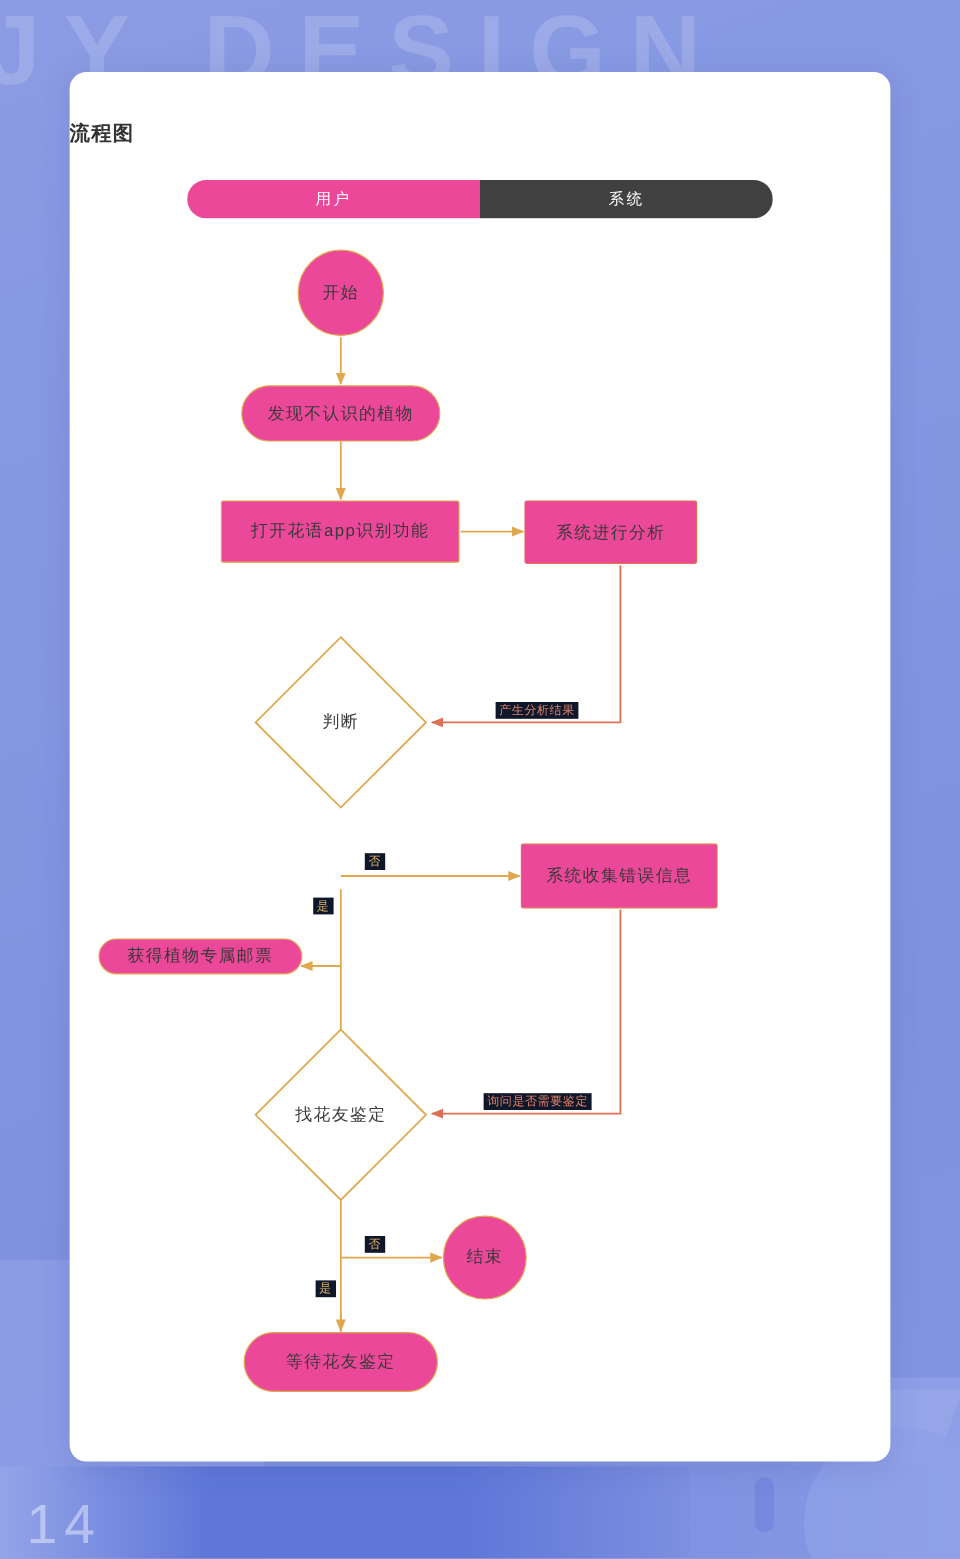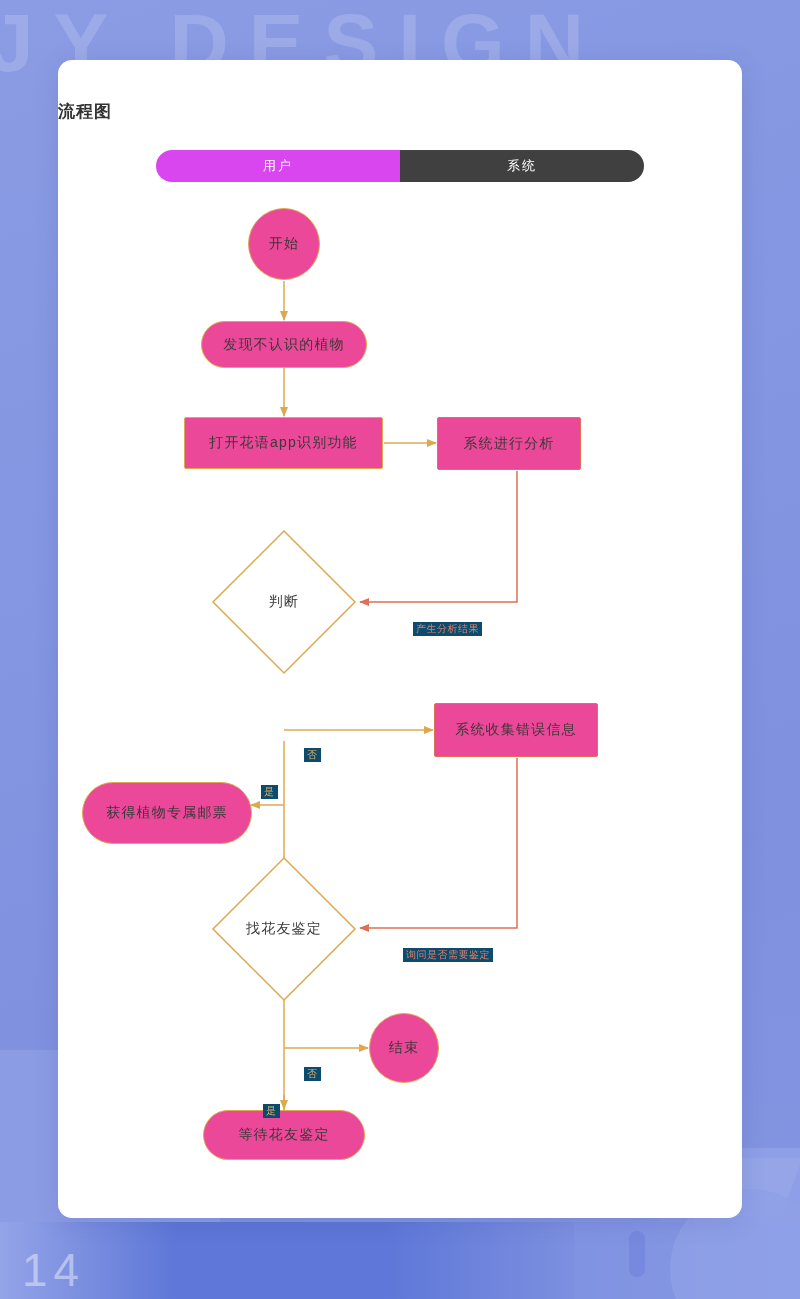--- a/index.html
+++ b/index.html
@@ -136,21 +136,21 @@
   }
   .lane {
     height: 32px;
     display: flex;
     align-items: center;
     justify-content: center;
     font-size: 13px;
     color: #ffffff;
     letter-spacing: 2px;
   }
-  .lane-user { width: 50%; background: #d946ef; }
+  .lane-user { width: 50%; background: #ec4899; }
   .lane-system { width: 50%; background: #404040; }
 
   
   .flow {
     position: absolute;
     left: 0;
     top: 0;
     width: 684px;
     height: 1158px;
   }
@@ -196,23 +196,22 @@
     font-size: 14px;
     color: #3a3a3a;
     letter-spacing: 1.2px;
   }
 
   .edge-label {
     position: absolute;
     font-size: 10px;
     letter-spacing: .5px;
     white-space: nowrap;
-    background: #0c4a6e;
+    background: #0f172a;
     padding: 0 3px;
-    margin-top: 37px;
   }
   .lbl-user { color: #e0b266; }
   .lbl-sys  { color: #e0816a; }
 </style>
 </head>
 <body>
 
 <div id="page">
 
   <div class="bg-base"></div>
@@ -285,21 +284,21 @@
 
       <div class="node n-diamond" style="left:152px; top:468px; width:148px; height:148px;">
         <svg width="148" height="148" style="position:absolute;left:0;top:0;">
           <polygon points="74,3 145,74 74,145 3,74" fill="#ffffff" stroke="#dfa84f" stroke-width="1.5"></polygon>
         </svg>
         <span class="dlabel">判断</span>
       </div>
 
       <div class="node n-rect-sys" style="left:376px; top:643px; width:164px; height:54px;">系统收集错误信息</div>
 
-      <div class="node n-pill" style="left:24px; top:722px; width:170px; height:62px;font-family:Liberation Mono, monospace;">获得植物专属邮票</div>
+      <div class="node n-pill" style="left:24px; top:722px; width:170px; height:30px;font-family:Liberation Mono, monospace;">获得植物专属邮票</div>
 
       <div class="node n-diamond" style="left:152px; top:795px; width:148px; height:148px;">
         <svg width="148" height="148" style="position:absolute;left:0;top:0;">
           <polygon points="74,3 145,74 74,145 3,74" fill="#ffffff" stroke="#dfa84f" stroke-width="1.5"></polygon>
         </svg>
         <span class="dlabel">找花友鉴定</span>
       </div>
 
       <div class="node n-circle" style="left:311px; top:953px; width:70px; height:70px;">结束</div>
 

